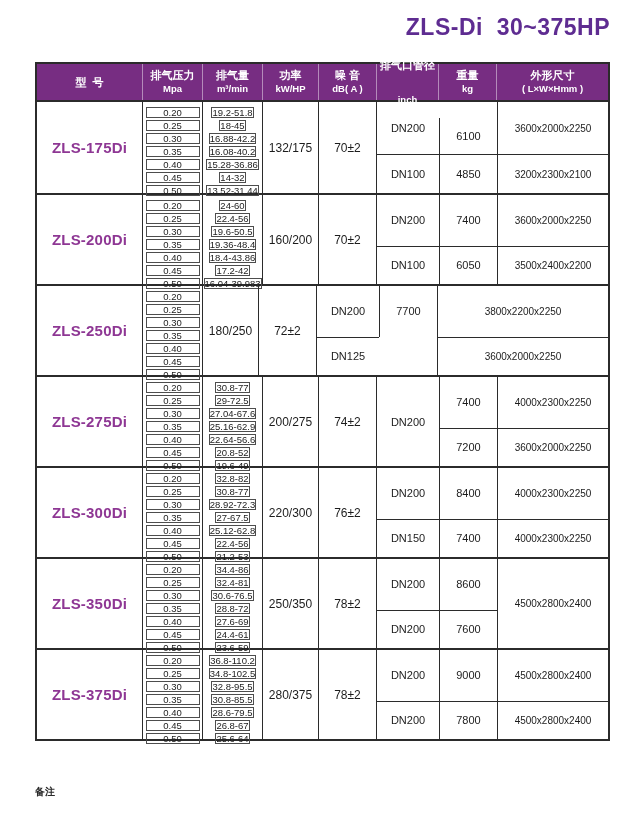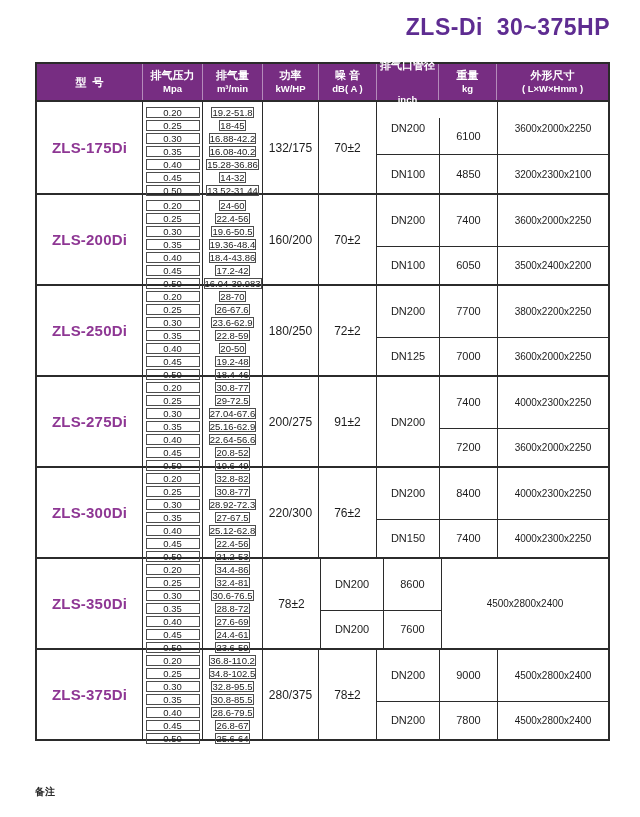--- a/index.html
+++ b/index.html
@@ -183,37 +183,27 @@
         <div class="cell model-cell w-model">ZLS-250Di</div>
         <div class="mini-col w-press">
           <div class="mini">0.20</div>
           <div class="mini">0.25</div>
           <div class="mini">0.30</div>
           <div class="mini">0.35</div>
           <div class="mini">0.40</div>
           <div class="mini">0.45</div>
           <div class="mini">0.50</div>
         </div>
-        <div class="mini-col w-disp">
-          <div class="mini">28-70</div>
-          <div class="mini">26-67.6</div>
-          <div class="mini">23.6-62.9</div>
-          <div class="mini">22.8-59</div>
-          <div class="mini">20-50</div>
-          <div class="mini">19.2-48</div>
-          <div class="mini">18.4-46</div>
-        </div>
         <div class="cell power-cell w-power">180/250</div>
         <div class="cell noise-cell w-noise">72±2</div>
         <div class="right w-right" style="grid-template-rows: 4fr 3fr;">
           <div class="rcell" style="grid-area: 1 / 1;">DN200</div>
           <div class="rcell cw" style="grid-area: 1 / 2;">7700</div>
           <div class="rcell cd dims" style="grid-area: 1 / 3;">3800x2200x2250</div>
           <div class="rcell bt" style="grid-area: 2 / 1;">DN125</div>
-          <div class="rcell cw bt" style="grid-area: 2 / 2;">7000</div>
           <div class="rcell cd dims bt" style="grid-area: 2 / 3;">3600x2000x2250</div>
         </div>
       </div>
       <div class="block">
         <div class="cell model-cell w-model">ZLS-275Di</div>
         <div class="mini-col w-press">
           <div class="mini">0.20</div>
           <div class="mini">0.25</div>
           <div class="mini">0.30</div>
           <div class="mini">0.35</div>
@@ -224,21 +214,21 @@
         <div class="mini-col w-disp">
           <div class="mini">30.8-77</div>
           <div class="mini">29-72.5</div>
           <div class="mini">27.04-67.6</div>
           <div class="mini">25.16-62.9</div>
           <div class="mini">22.64-56.6</div>
           <div class="mini">20.8-52</div>
           <div class="mini">19.6-49</div>
         </div>
         <div class="cell power-cell w-power">200/275</div>
-        <div class="cell noise-cell w-noise">91±2</div>
+        <div class="cell noise-cell w-noise">74±2</div>
         <div class="right w-right" style="grid-template-rows: 4fr 3fr;">
           <div class="rcell" style="grid-area: 1 / 1 / span 2;">DN200</div>
           <div class="rcell cw" style="grid-area: 1 / 2;">7400</div>
           <div class="rcell cd dims" style="grid-area: 1 / 3;">4000x2300x2250</div>
           <div class="rcell cw bt" style="grid-area: 2 / 2;">7200</div>
           <div class="rcell cd dims bt" style="grid-area: 2 / 3;">3600x2000x2250</div>
         </div>
       </div>
       <div class="block">
         <div class="cell model-cell w-model">ZLS-300Di</div>
@@ -284,20 +274,21 @@
         </div>
         <div class="mini-col w-disp">
           <div class="mini">34.4-86</div>
           <div class="mini">32.4-81</div>
           <div class="mini">30.6-76.5</div>
           <div class="mini">28.8-72</div>
           <div class="mini">27.6-69</div>
           <div class="mini">24.4-61</div>
           <div class="mini">23.6-59</div>
         </div>
+        <div class="cell power-cell w-power">250/350</div>
         <div class="cell noise-cell w-noise">78±2</div>
         <div class="right w-right" style="grid-template-rows: 4fr 3fr;">
           <div class="rcell cd dims" style="grid-area: 1 / 3 / span 2;">4500x2800x2400</div>
           <div class="rcell" style="grid-area: 1 / 1;">DN200</div>
           <div class="rcell cw" style="grid-area: 1 / 2;">8600</div>
           <div class="rcell bt" style="grid-area: 2 / 1;">DN200</div>
           <div class="rcell cw bt" style="grid-area: 2 / 2;">7600</div>
         </div>
       </div>
       <div class="block">

